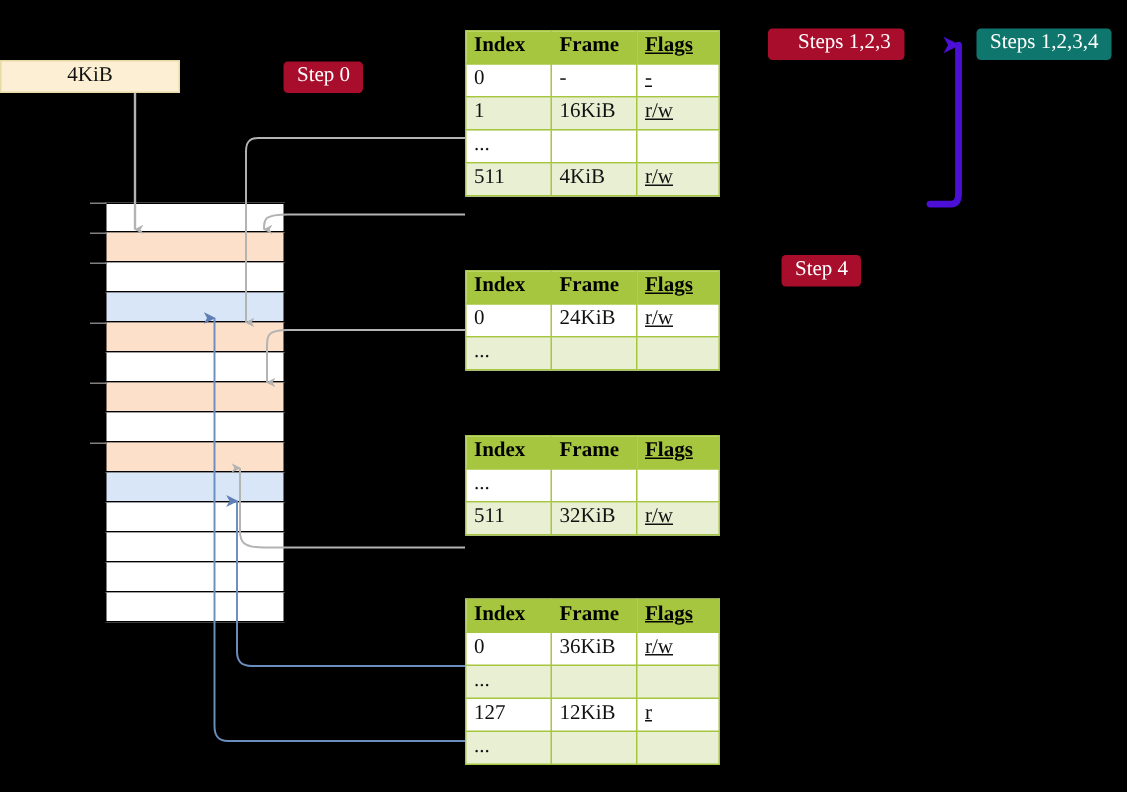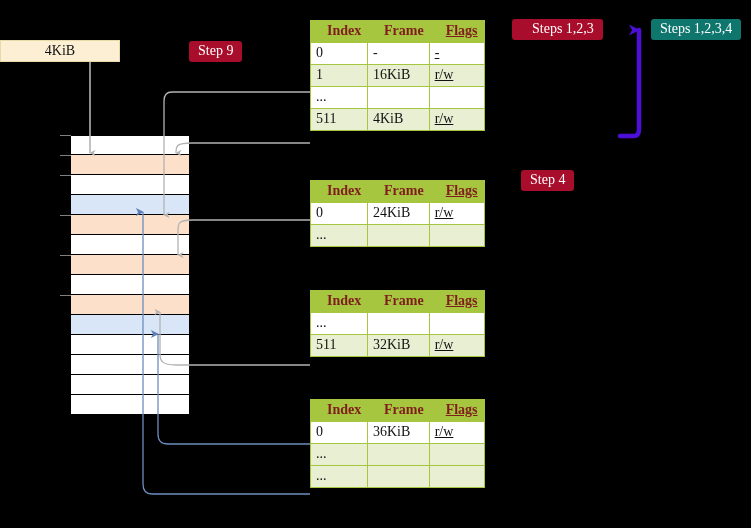--- a/index.html
+++ b/index.html
@@ -56,23 +56,22 @@
     font-size:14px;color:#111;background:#fff;
   }
   .ptable td,.ptable th{
     border:1px solid #A6C63F;
     padding:2px 5px 3px 5px;
     text-align:left;font-weight:normal;
     height:19px;box-sizing:border-box;
     white-space:nowrap;
   }
   .ptable th{
-    background:#A6C63F;color:#7f1d1d;font-weight:bold;
+    background:#A6C63F;color:#000000;font-weight:bold;
     border:1px solid #A6C63F;
-    padding-left:16px;
   }
   .ptable tr.alt td{background:#E8EFD3;}
   .ptable td.hl{background:#FAFAA0;}
   .col-index{width:57px;}
   .col-frame{width:57px;}
   .col-flags{width:55px;text-decoration:underline;}
 
   #table-0{left:310px;top:20px;}
   #table-1{left:310px;top:180px;}
   #table-2{left:310px;top:290px;}
@@ -82,21 +81,21 @@
   #connectors{position:absolute;left:0;top:0;width:751px;height:528px;
               pointer-events:none;}
 </style>
 </head>
 <body>
 
 <div class="abs" id="kib-box">
   <span>4KiB</span>
 </div>
 
-<div class="abs badge badge-red" id="badge-step0">Step 9</div>
+<div class="abs badge badge-red" id="badge-step0">Step 0</div>
 <div class="abs badge badge-red" id="badge-steps123">Steps 1,2,3</div>
 <div class="abs badge badge-blue" id="badge-steps1234">Steps 1,2,3,4</div>
 <div class="abs badge badge-red" id="badge-step4">Step 4</div>
 
 <div class="abs" id="memory-column">
     <div class="mem-cell first" style="top: 0px;"></div>
     <div class="mem-cell mem-peach" style="top: 20px;"></div>
     <div class="mem-cell" style="top: 40px;"></div>
     <div class="mem-cell mem-blue" style="top: 60px;"></div>
     <div class="mem-cell mem-peach" style="top: 80px;"></div>
@@ -202,20 +201,25 @@
       <tr>
         <td class="col-index">0</td>
         <td class="col-frame">36KiB</td>
         <td class="col-flags">r/w</td>
       </tr>
       <tr class="alt">
         <td class="col-index">...</td>
         <td class="col-frame"></td>
         <td class="col-flags"></td>
       </tr>
+      <tr>
+        <td class="col-index">127</td>
+        <td class="col-frame">12KiB</td>
+        <td class="col-flags">r</td>
+      </tr>
       <tr class="alt">
         <td class="col-index">...</td>
         <td class="col-frame"></td>
         <td class="col-flags"></td>
       </tr>
     </tbody>
   </table>
 
 <svg id="connectors" viewBox="0 0 751 528" xmlns="http://www.w3.org/2000/svg">
   <defs>

